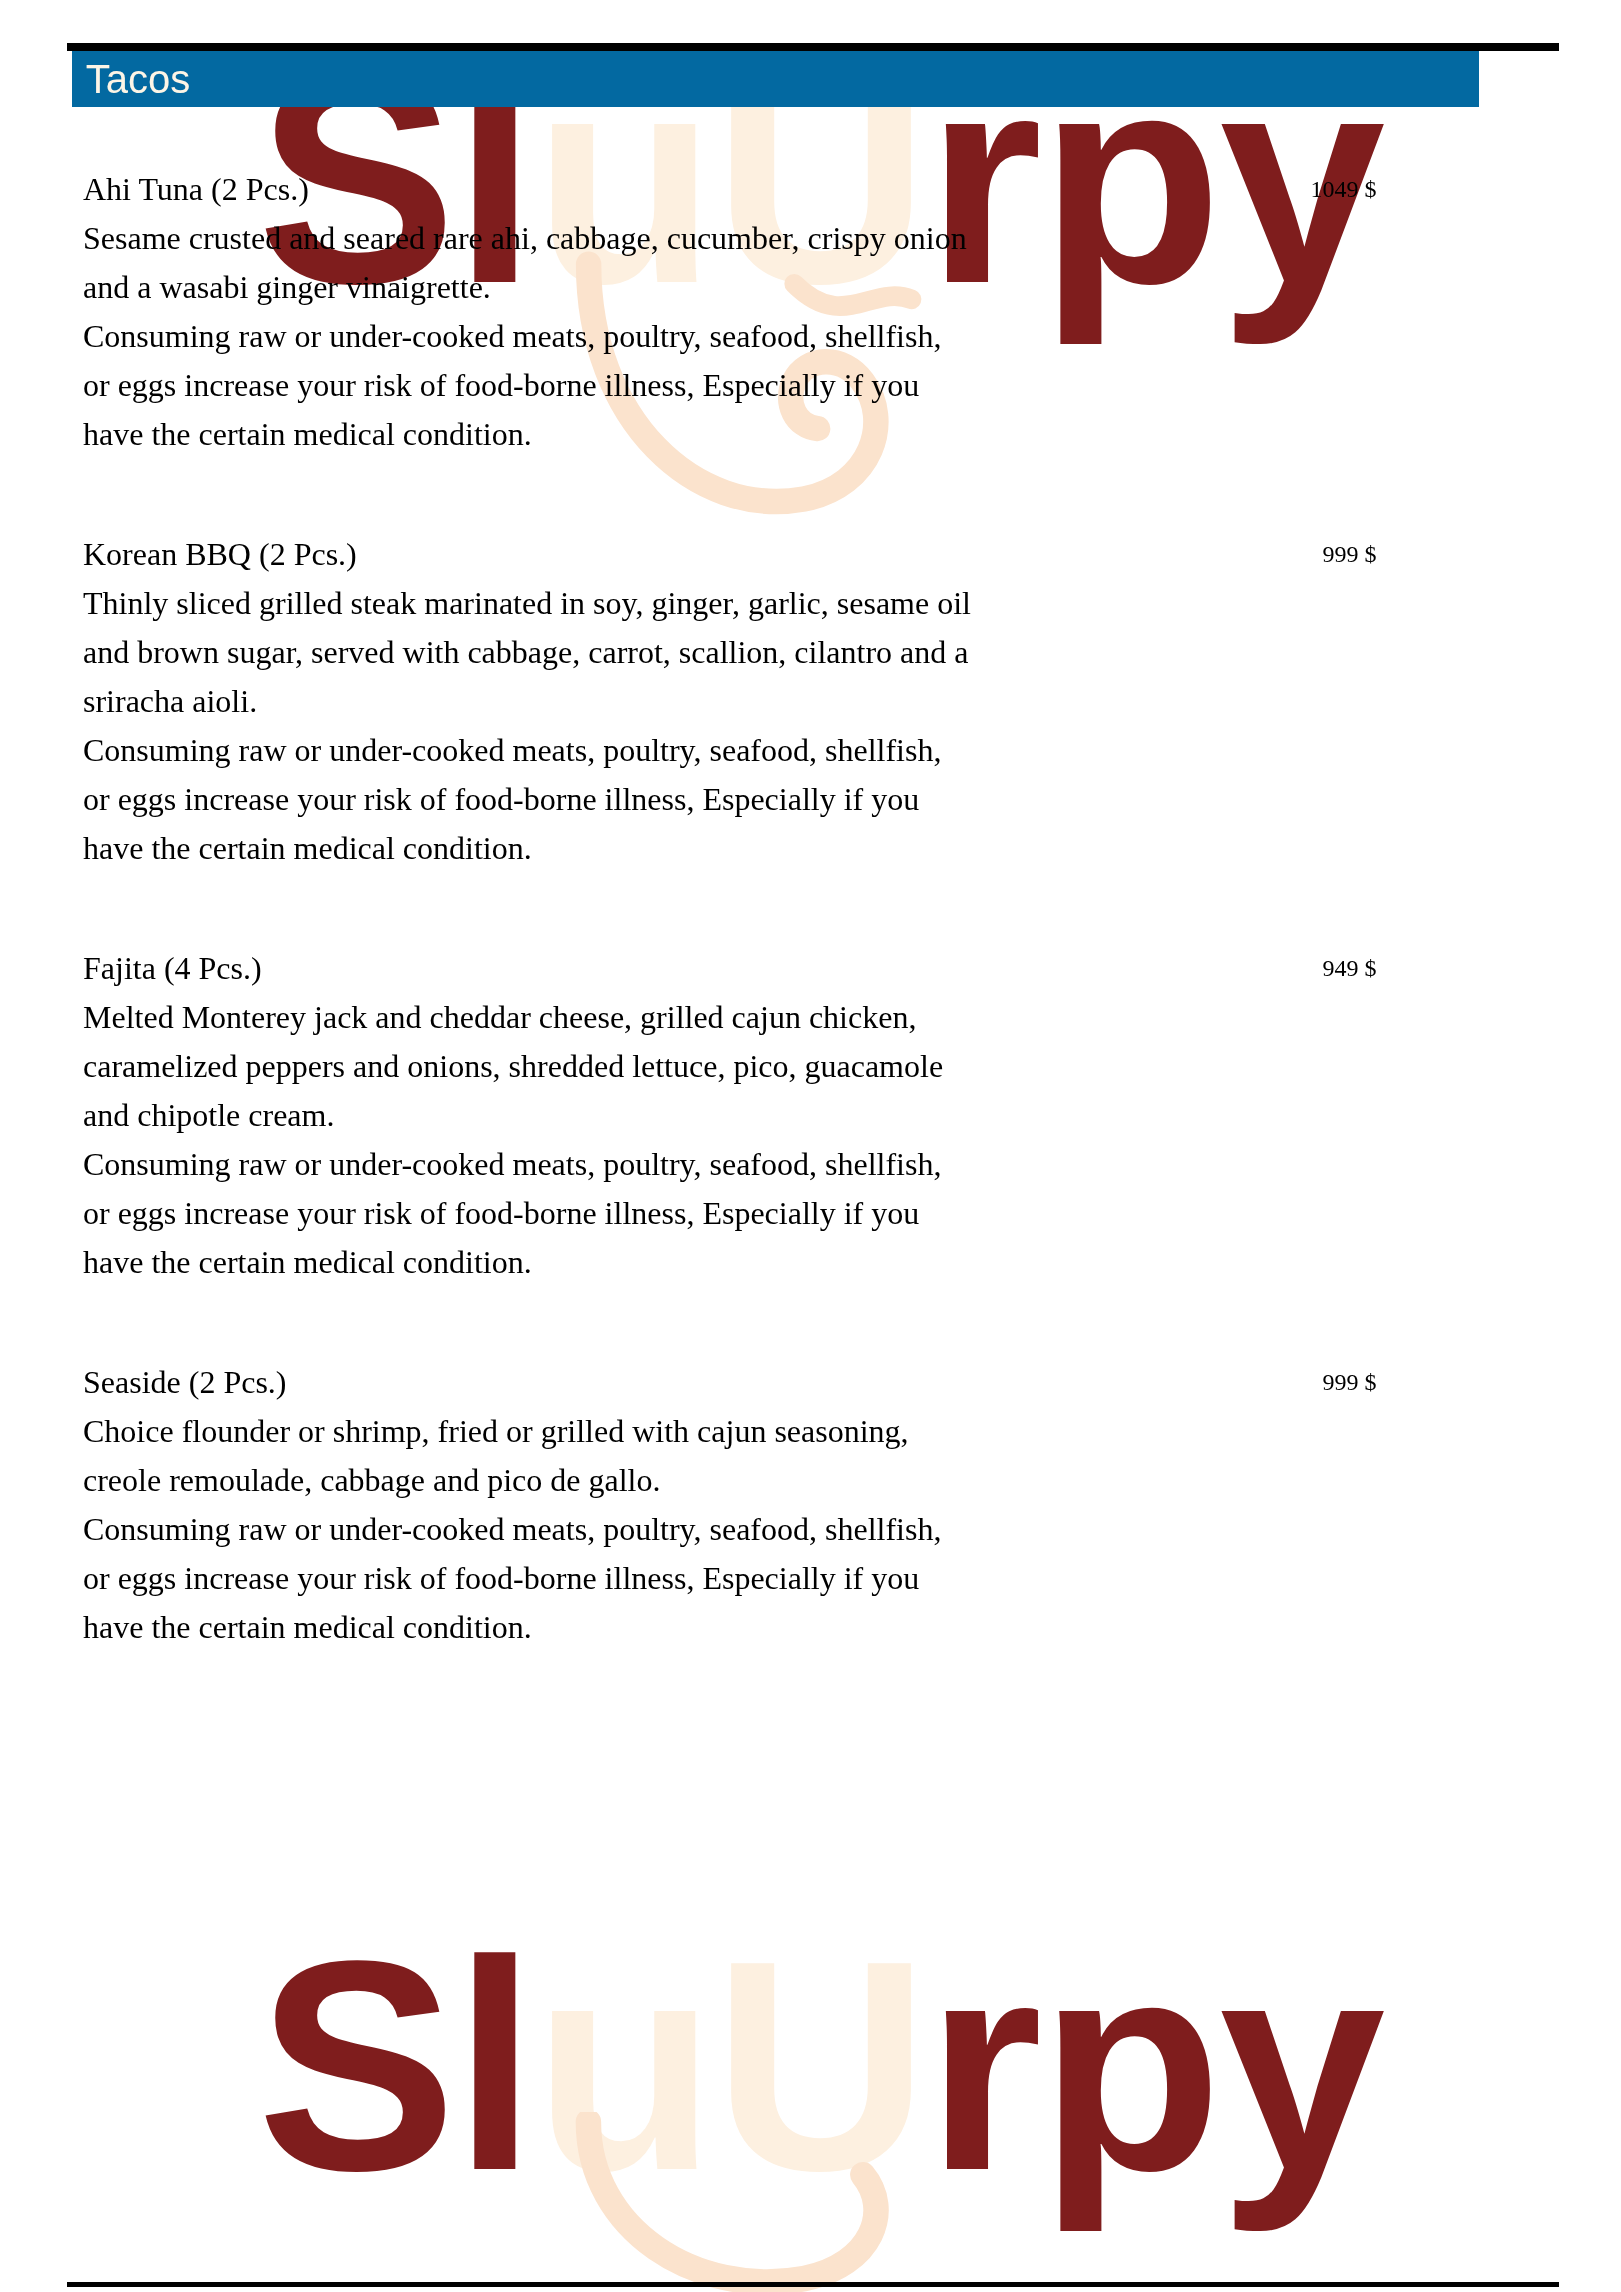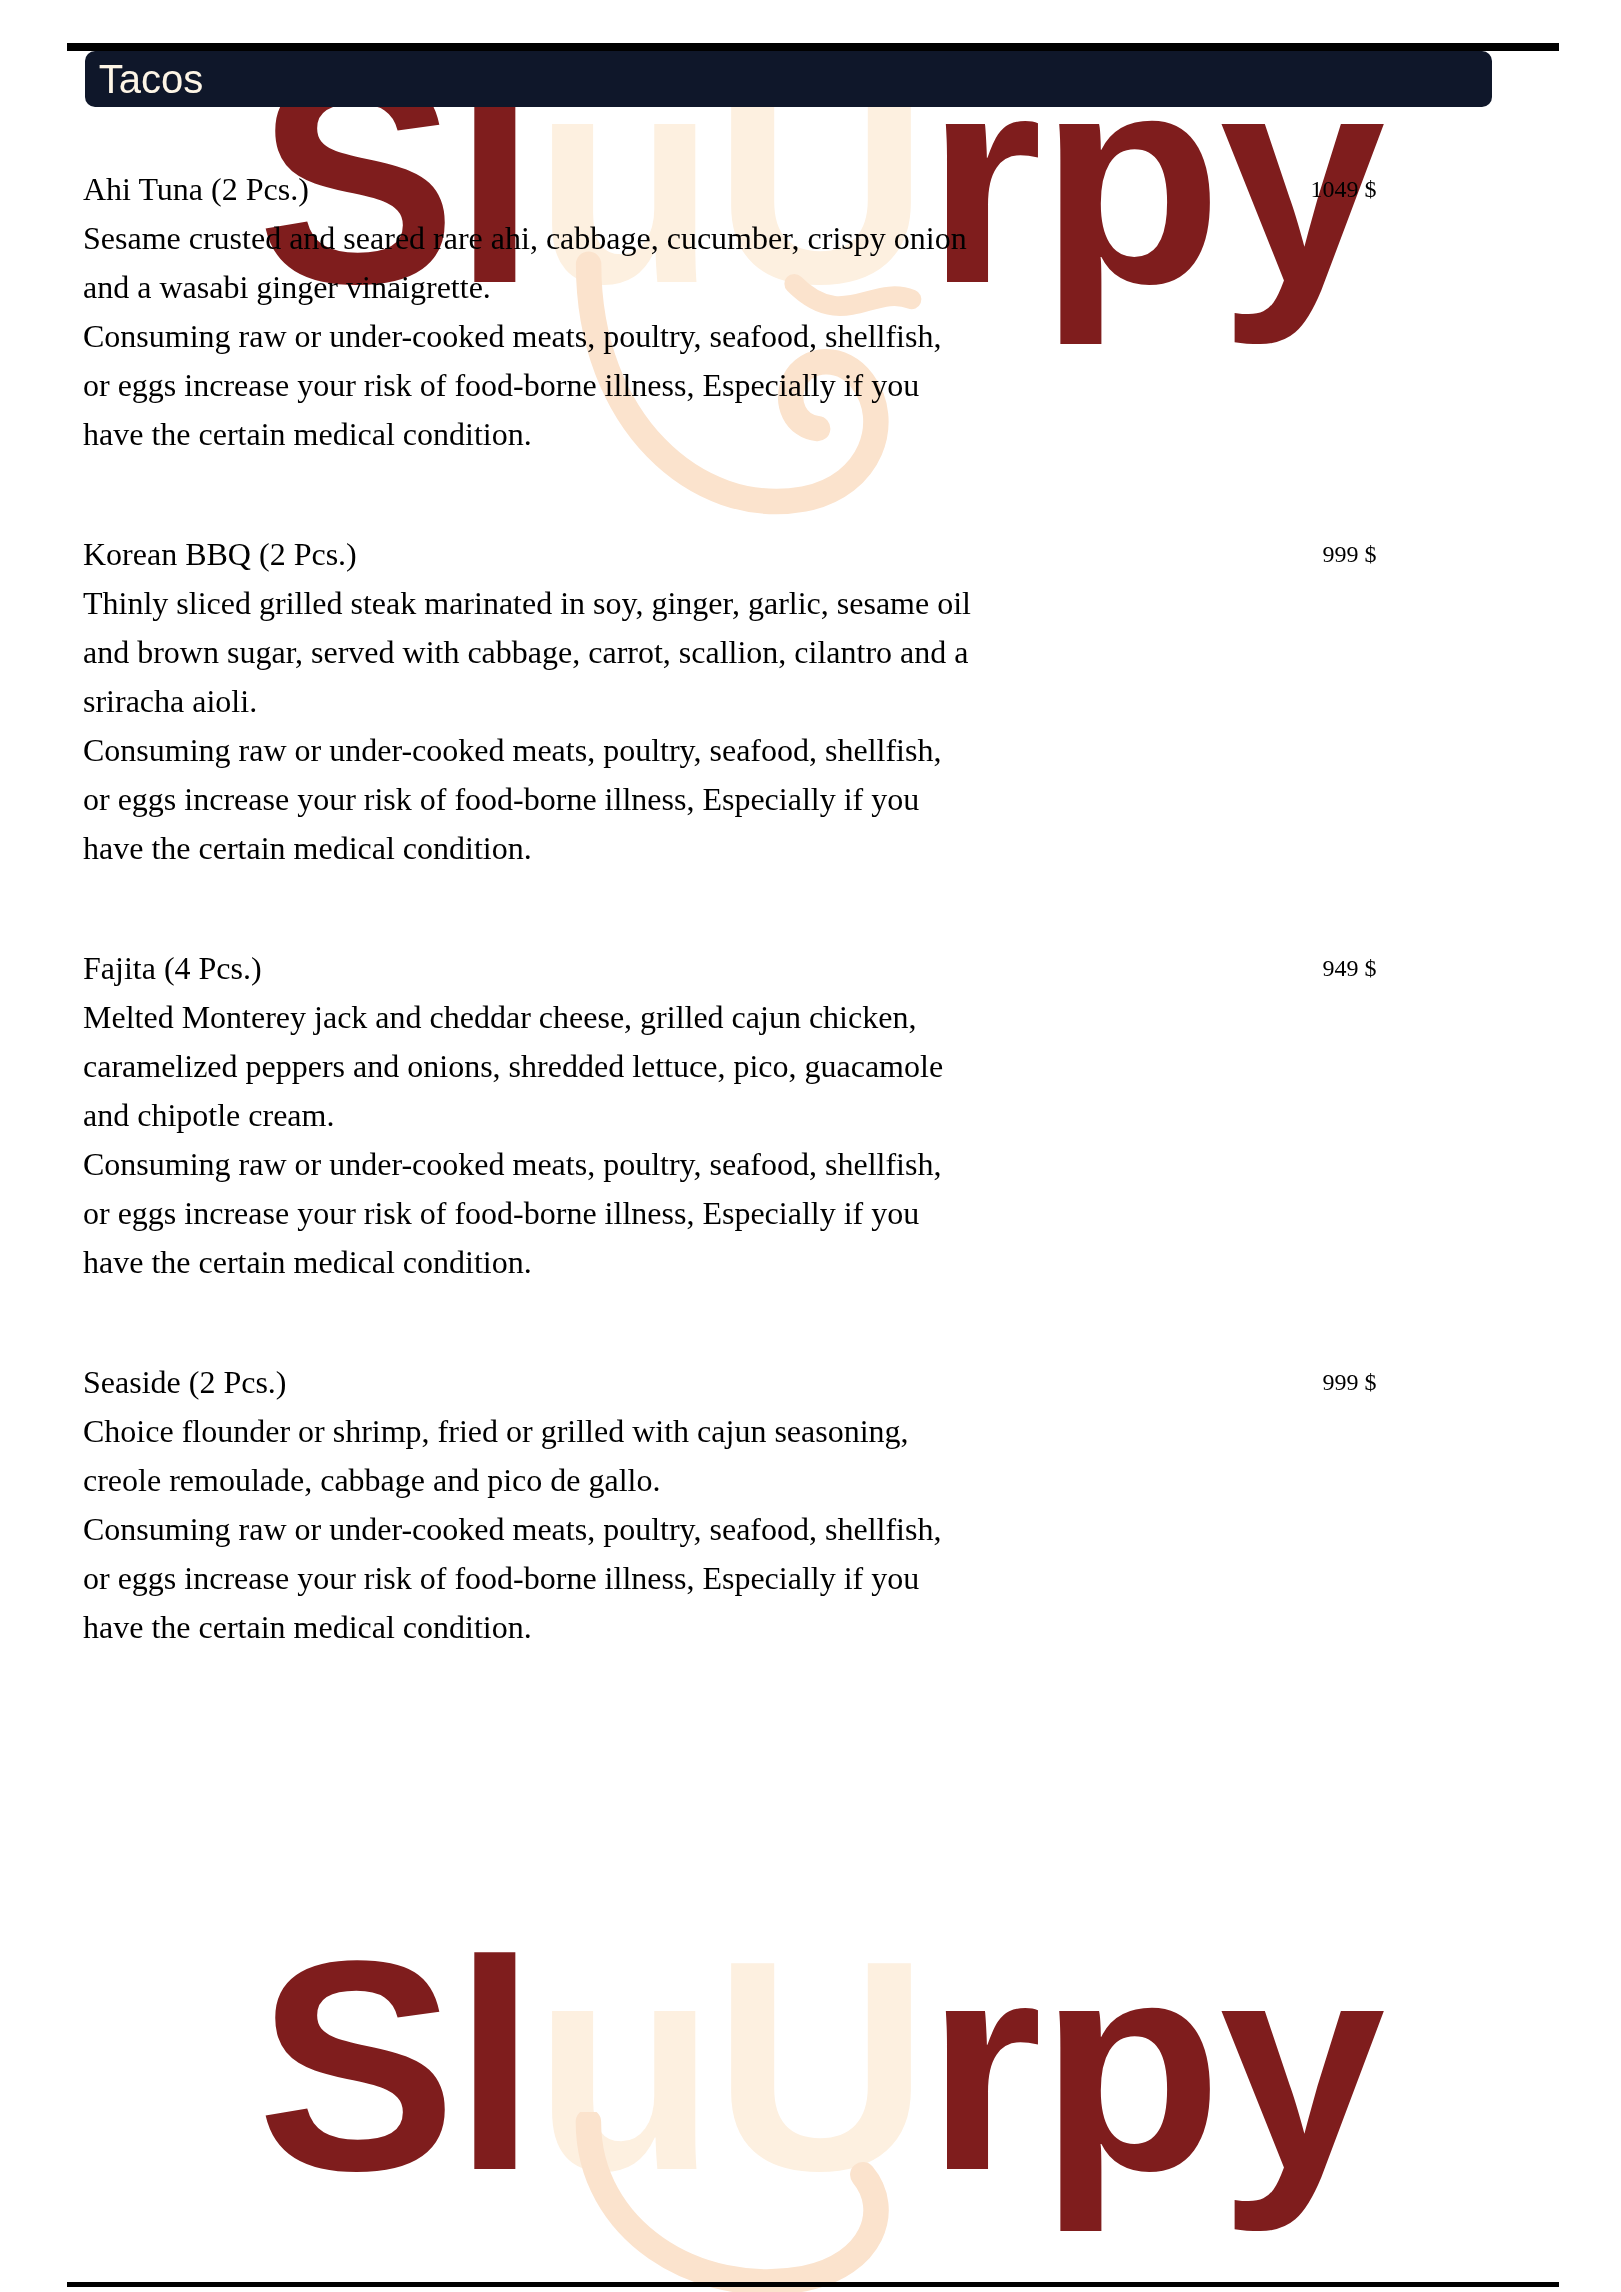--- a/index.html
+++ b/index.html
@@ -67,27 +67,26 @@
     top: 2282px;
     width: 1492px;
     height: 4.9px;
     background: #000000;
     z-index: 3;
   }
 
   
   .section-header {
     position: absolute;
-    left: 85px;
+    left: 72px;
     top: 51px;
     width: 1407px;
     height: 56px;
-    background: #0f172a;
+    background: #0369a1;
     z-index: 2;
-    border-radius: 10px;
   }
   .section-title {
     position: absolute;
     left: 13.7px;
     top: 2.9px;
     font-family: "Liberation Sans", sans-serif;
     font-size: 40px;
     font-weight: 400;
     color: #fdf5e6;
     line-height: 51px;

